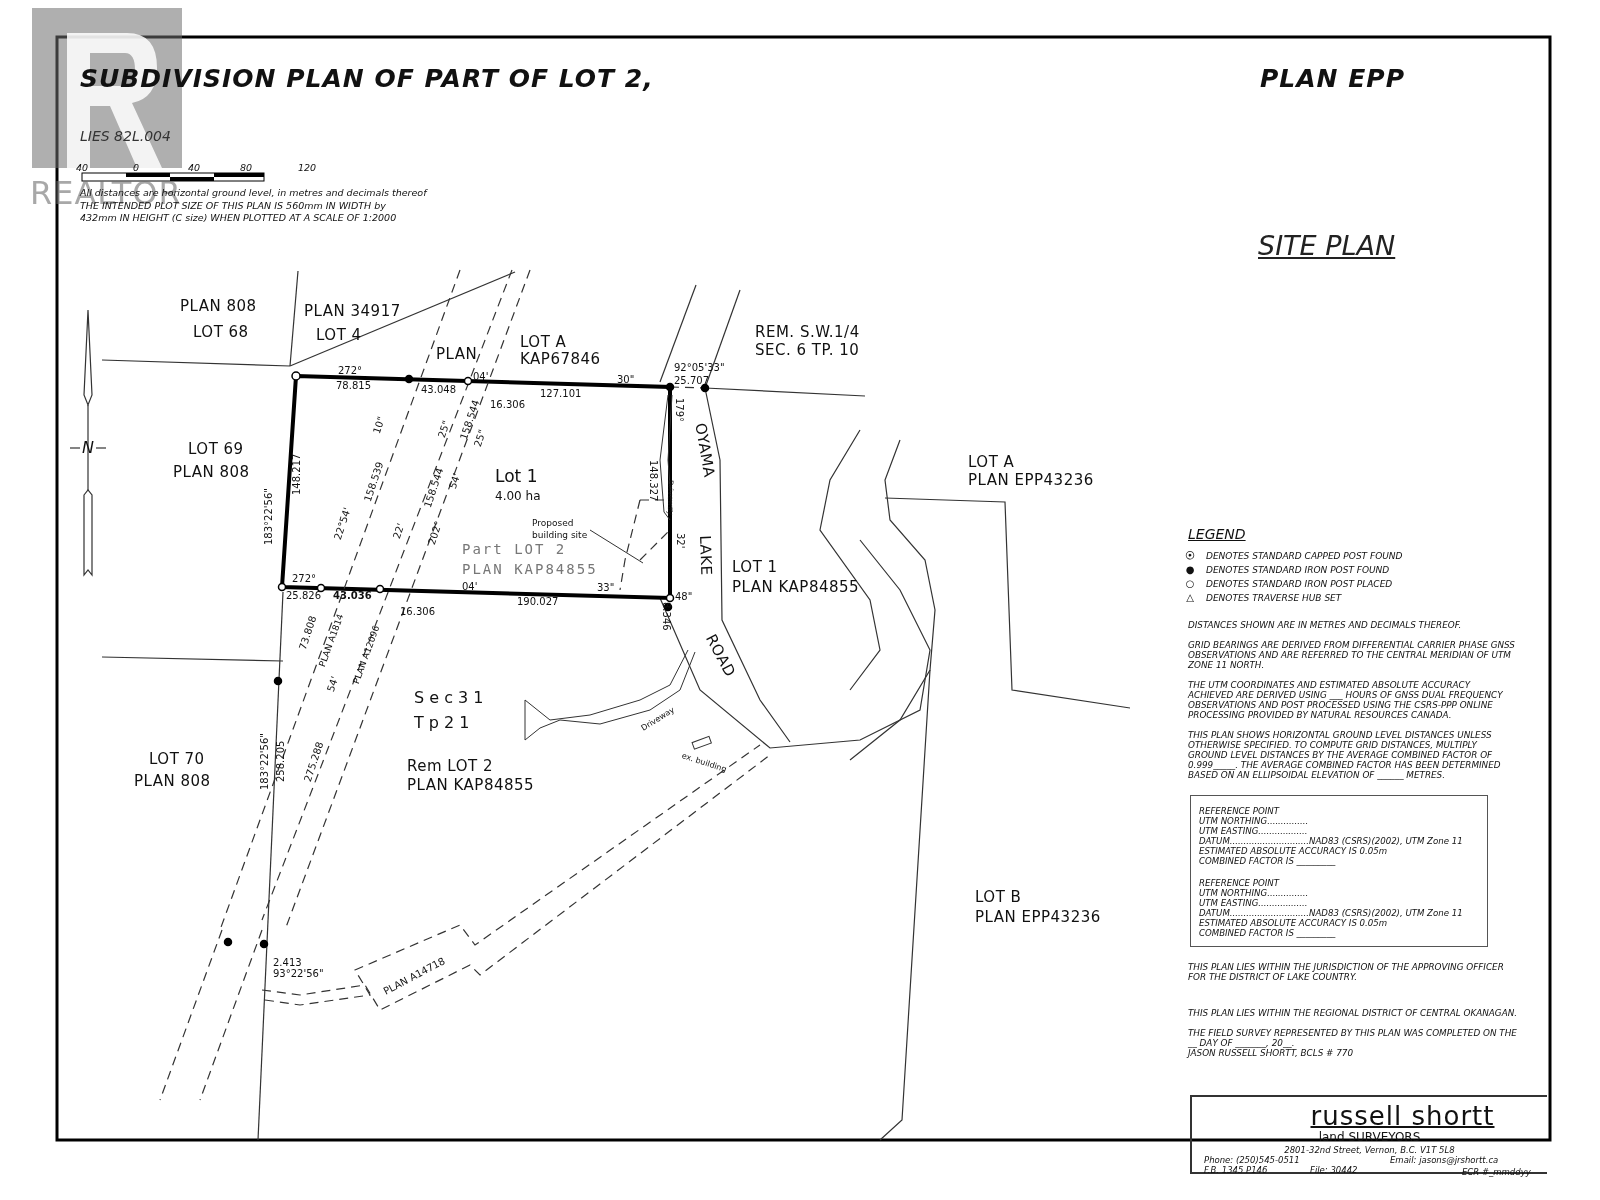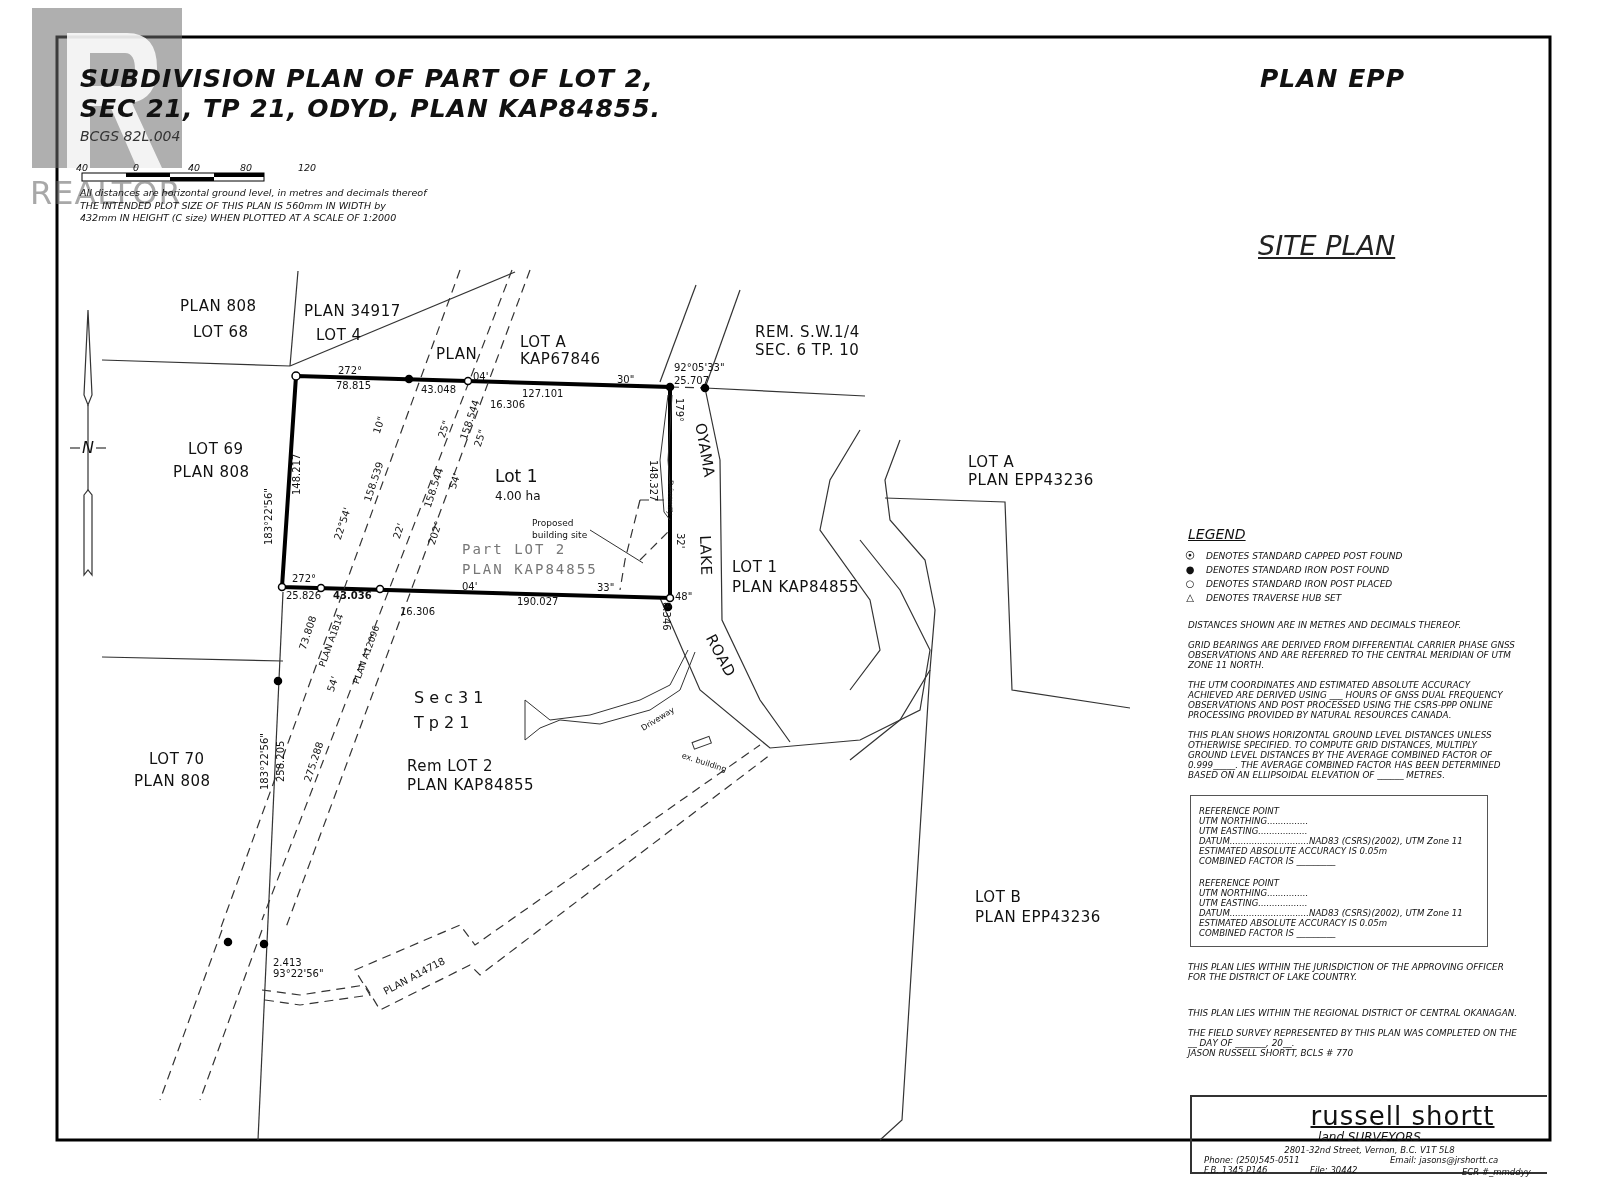--- a/index.html
+++ b/index.html
@@ -16,21 +16,21 @@
   .legend-title { font-size:14px; font-style:italic; text-decoration:underline; }
   .legend-item { font-size:9px; font-style:italic; display:flex; align-items:center; gap:10px; margin-bottom:3px; }
   .legend-sym { width:12px; text-align:center; font-style:normal; font-size:10px; }
   .notes { position:absolute; left:1188px; width:330px; font-size:8.8px; font-style:italic; line-height:10px; }
   .notes p { margin:0 0 10px 0; }
   .refbox { position:absolute; left:1190px; top:795px; width:296px; height:150px; border:1.5px solid #555; }
   .refbox .blk { position:absolute; left:8px; font-size:8.6px; font-style:italic; line-height:10px; }
   .titleblock { position:absolute; left:1190px; top:1095px; width:355px; height:75px; border:2px solid #333; border-right:none; }
   .tb-name { position:absolute; left:0; width:100%; top:4px; text-align:center; font-size:26px; letter-spacing:1px;margin-left:33px; }
   .tb-name span { text-decoration:underline; text-decoration-thickness:2px; }
-  .tb-sub { position:absolute; left:0; width:100%; top:33px; text-align:center; font-size:12px;font-style:italic; }
+  .tb-sub { position:absolute; left:0; width:100%; top:33px; text-align:center; font-size:12px; }
   .tb-line { position:absolute; font-size:8.5px; font-style:italic; }
   .watermark { position:absolute; left:32px; top:8px; }
   .realtor { position:absolute; left:30px; top:177px; font-size:32px; color:rgba(110,110,110,0.6); letter-spacing:1px; }
   .rot { transform-origin:left top; }
 </style>
 </head>
 <body>
 
 <div class="sheet">
 
@@ -110,22 +110,21 @@
     <line x1="590" y1="530" x2="643" y2="563" stroke="#333" stroke-width="1"></line>
   </svg>
 
   <svg class="watermark" width="160" height="165" viewBox="0 0 160 165">
     <rect x="0" y="0" width="150" height="160" fill="rgba(110,110,110,0.55)"></rect>
     <path d="M35 25 L95 25 Q125 25 125 60 Q125 90 100 95 L130 160 L105 160 L78 98 L58 98 L58 160 L35 160 Z M58 45 L58 78 L93 78 Q103 78 103 62 Q103 45 93 45 Z" fill="#fff" opacity="0.85"></path>
   </svg>
   <div class="t realtor">REALTOR</div>
 
   <div class="t title" style="left:80px;top:66px;">SUBDIVISION PLAN OF PART OF LOT 2,</div>
-  <div class="t title" style="left:80px;top:96px;">SEC 21, TP 21, ODYD, PLAN KAP84855.</div>
-  <div class="t sub" style="left:80px;top:129px;">BCGS  82L.004</div>
+  <div class="t sub" style="left:80px;top:129px;">LIES  82L.004</div>
   <div class="t title" style="left:1260px;top:66px;">PLAN EPP</div>
   <div class="t it" style="left:1258px;top:232px;font-size:27px;color:#222;text-decoration:underline;">SITE PLAN</div>
 
   <div class="t small-it" style="left:76px;top:163px;">40</div>
   <div class="t small-it" style="left:133px;top:163px;">0</div>
   <div class="t small-it" style="left:188px;top:163px;">40</div>
   <div class="t small-it" style="left:240px;top:163px;">80</div>
   <div class="t small-it" style="left:298px;top:163px;">120</div>
   <div class="t small-it" style="left:80px;top:188px;">All distances are horizontal ground level, in metres and decimals thereof</div>
   <div class="t small-it" style="left:80px;top:201px;">THE INTENDED PLOT SIZE OF THIS PLAN IS 560mm IN WIDTH by</div>
@@ -173,21 +172,21 @@
   <div class="t rot" style="left:683px;top:752px;font-size:8px;transform:rotate(18deg);">ex. building</div>
   <div class="t rot" style="left:318px;top:665px;font-size:9px;transform:rotate(-70deg);">PLAN A1814</div>
   <div class="t rot" style="left:352px;top:682px;font-size:9px;transform:rotate(-70deg);">PLAN A12096</div>
   <div class="t rot" style="left:382px;top:988px;font-size:10px;transform:rotate(-28deg);">PLAN A14718</div>
 
   <div class="t dim" style="left:338px;top:366px;">272°</div>
   <div class="t dim" style="left:336px;top:381px;">78.815</div>
   <div class="t dim" style="left:421px;top:385px;">43.048</div>
   <div class="t dim" style="left:473px;top:372px;">04'</div>
   <div class="t dim" style="left:490px;top:400px;">16.306</div>
-  <div class="t dim" style="left:522px;top:389px;">127.101</div>
+  <div class="t dim" style="left:540px;top:389px;">127.101</div>
   <div class="t dim" style="left:617px;top:375px;">30"</div>
   <div class="t dim" style="left:674px;top:363px;">92°05'33"</div>
   <div class="t dim" style="left:674px;top:376px;">25.707</div>
   <div class="t dim rot" style="left:684px;top:398px;transform:rotate(90deg);">179°</div>
   <div class="t dim rot" style="left:658px;top:460px;transform:rotate(90deg);">148.327</div>
   <div class="t dim rot" style="left:685px;top:533px;transform:rotate(90deg);">32'</div>
   <div class="t dim" style="left:675px;top:592px;">48"</div>
   <div class="t dim rot" style="left:671px;top:602px;transform:rotate(90deg);">8.346</div>
   <div class="t dim rot" style="left:264px;top:545px;transform:rotate(-90deg);">183°22'56"</div>
   <div class="t dim rot" style="left:292px;top:495px;transform:rotate(-90deg);">148.217</div>

